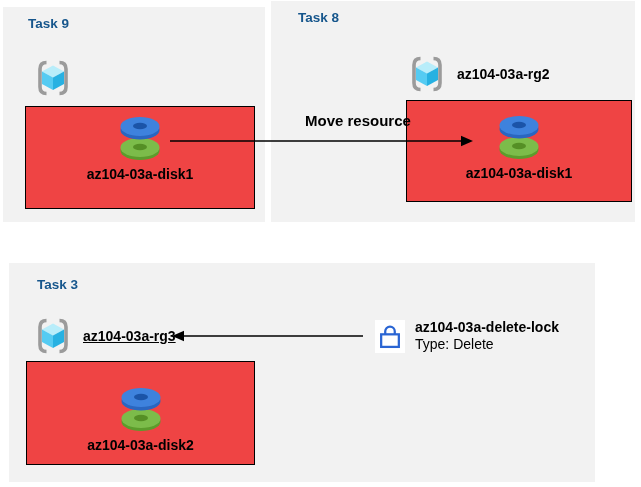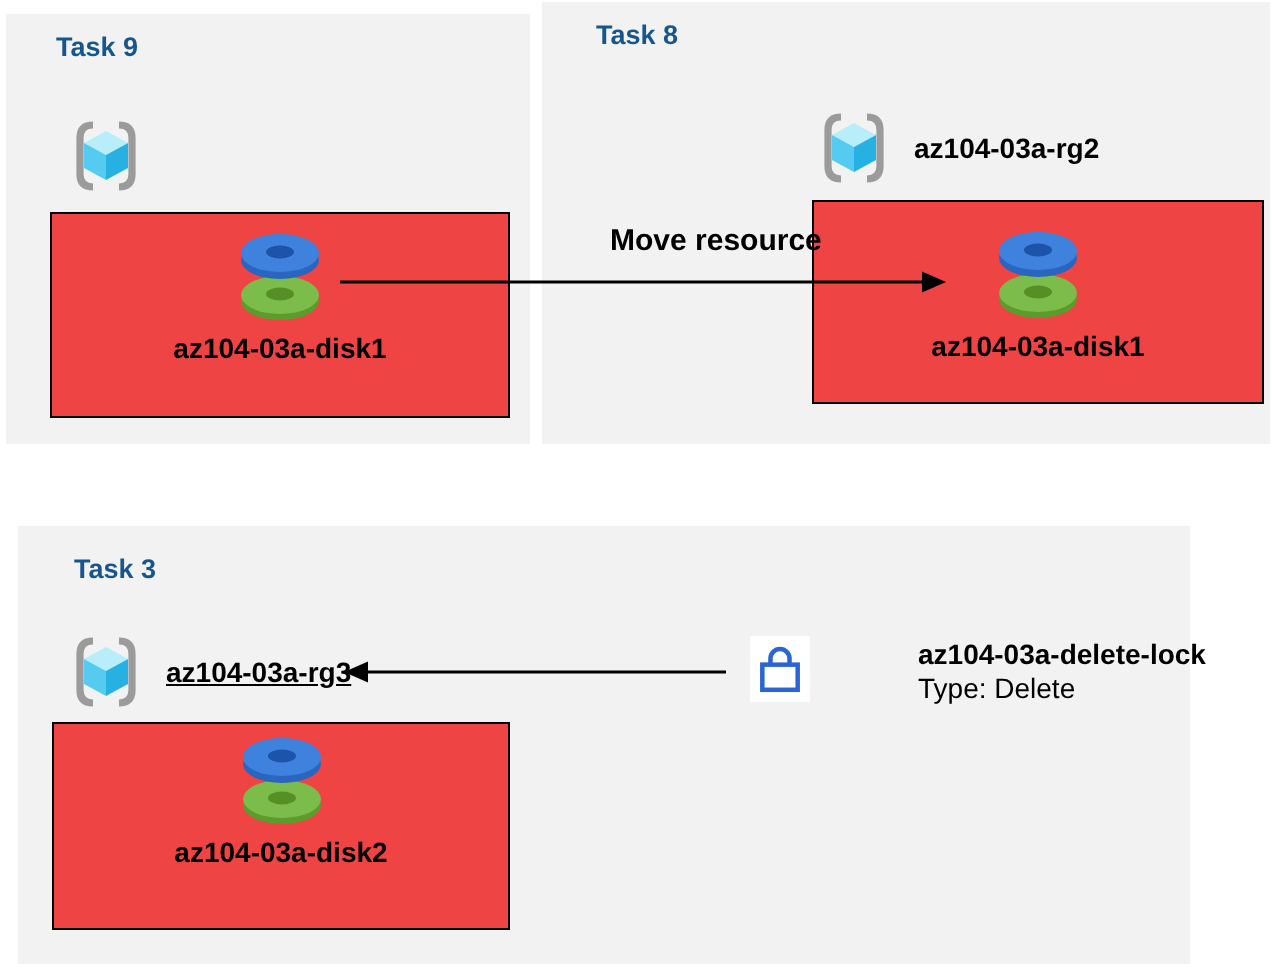--- a/index.html
+++ b/index.html
@@ -48,35 +48,34 @@
     position: absolute;
     background: #ef4444;
     border: 1.5px solid #000000;
     box-sizing: border-box;
     display: flex;
     flex-direction: column;
     align-items: center;
   }
   .t1 .resource-box { left: 22px;  top: 99px; width: 230px; height: 103px; padding-top: 7px; }
   .t2 .resource-box { left: 135px; top: 99px; width: 226px; height: 102px; padding-top: 12px; }
-  .t3 .resource-box { left: 17px;  top: 98px; width: 229px; height: 104px; padding-top: 4px; }
+  .t3 .resource-box { left: 17px;  top: 98px; width: 229px; height: 104px; padding-top: 23px; }
   .disk-icon { width: 40px; height: 46px; display: block; }
   .disk-label {
     margin-top: 6px;
     font-size: 14px;
     font-weight: 700;
     color: #000000;
     white-space: nowrap;
   }
   .lock-row {
     position: absolute;
     left: 366px; top: 53px;
     display: flex;
-    align-items: center;
-    gap: 44px;
+    align-items: flex-end;
   }
   .lock-bg {
     width: 30px; height: 33px;
     background: #ffffff;
     display: flex;
     align-items: center;
     justify-content: center;
   }
   .lock-bg svg { width: 26px; height: 29px; display: block; }
   .lock-text {

